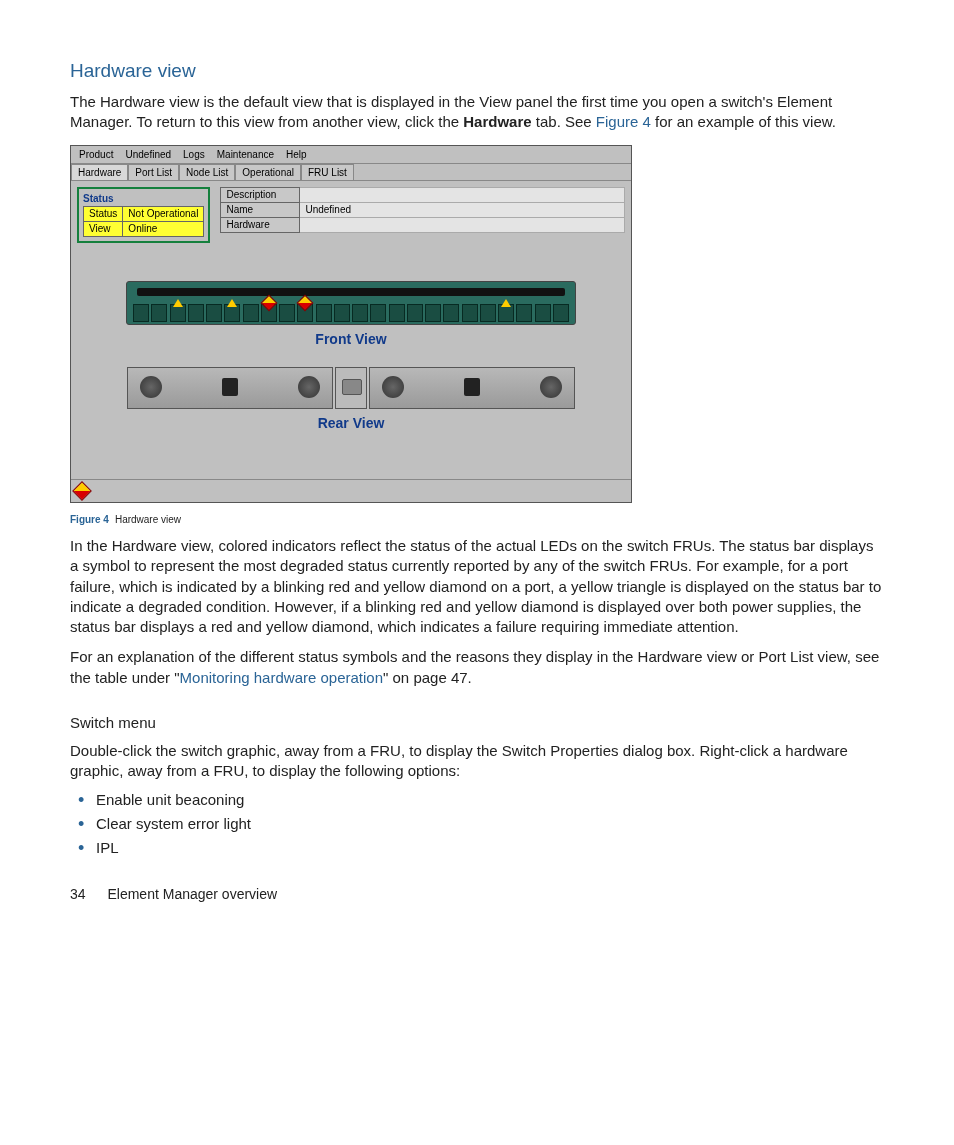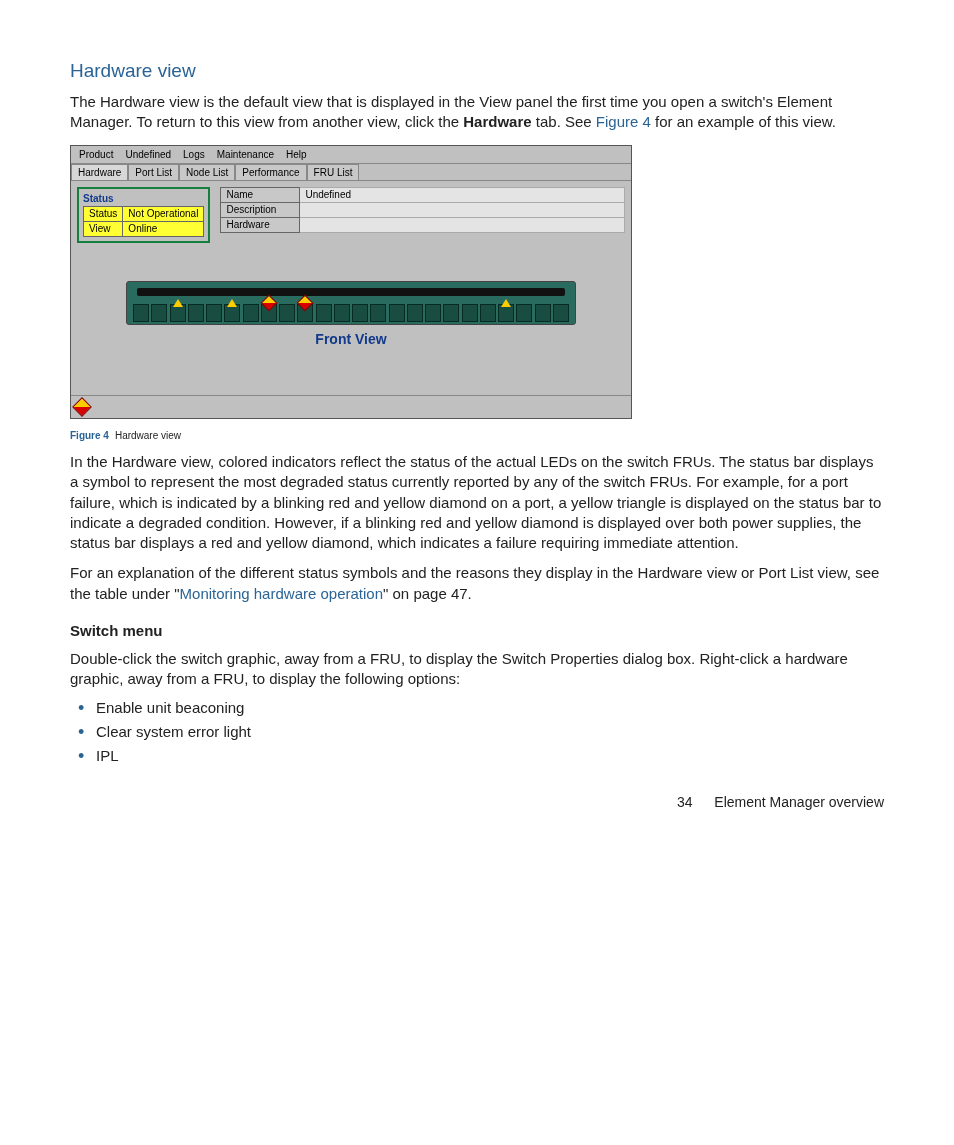--- a/index.html
+++ b/index.html
@@ -27,22 +27,22 @@
   .figure-caption {
     margin: 10px 0;
     font-size: 10px;
   }
   .figure-label {
     color: #2a6496;
     font-weight: bold;
     margin-right: 6px;
   }
   .sub-heading {
-    font-weight: bold;
-    margin-top: 18px;
+    font-weight: normal;
+    margin-top: 26px;
     margin-bottom: 8px;
     font-size: 15px;
   }
   ul.bullets {
     list-style: none;
     padding-left: 26px;
     margin: 10px 0;
   }
   ul.bullets li {
     position: relative;
@@ -52,21 +52,20 @@
     content: "•";
     color: #2a6496;
     position: absolute;
     left: -18px;
     font-size: 18px;
     line-height: 1;
   }
   .footer {
     margin-top: 30px;
     font-size: 14px;
-    text-align: right;
   }
   .page-no { margin-right: 18px; }
 
   
   .app-window {
     border: 1px solid #555;
     background: #c0c0c0;
     width: 560px;
     margin: 12px 0 4px 0;
     font-family: Arial, sans-serif;
@@ -267,21 +266,21 @@
     <span>Product</span>
     <span>Undefined</span>
     <span>Logs</span>
     <span>Maintenance</span>
     <span>Help</span>
   </div>
   <div class="tabbar">
     <div class="tab active">Hardware</div>
     <div class="tab">Port List</div>
     <div class="tab">Node List</div>
-    <div class="tab">Performance</div>
+    <div class="tab">Operational</div>
     <div class="tab">FRU List</div>
   </div>
   <div class="panel">
     <div class="top-row">
       <div class="status-box">
         <div class="box-title">Status</div>
         <table class="mini">
           <tbody>
               <tr class="yellow-row">
             <td>Status</td>
@@ -291,26 +290,26 @@
             <td>View</td>
             <td>Online</td>
           </tr>
         </tbody>
           </table>
       </div>
       <div style="flex:1">
         <table class="mini info-table" style="width:100%">
           <tbody>
               <tr>
+            <td class="label">Description</td>
+            <td class="val"></td>
+          </tr>
+          <tr>
             <td class="label">Name</td>
             <td class="val">Undefined</td>
-          </tr>
-          <tr>
-            <td class="label">Description</td>
-            <td class="val"></td>
           </tr>
           <tr>
             <td class="label">Hardware</td>
             <td class="val"></td>
           </tr>
         </tbody>
           </table>
       </div>
     </div>
 
@@ -350,20 +349,38 @@
               <span class="tri"></span>
             </div>
           <div class="port"></div>
           <div class="port"></div>
           <div class="port"></div>
         </div>
       </div>
       <div class="view-label">Front View</div>
     </div>
 
+    <div class="device-view" style="margin-top:20px">
+      <div class="device-bar" style="background:none;border:none;height:42px;width:448px;padding:0">
+        <div class="rear-row">
+          <div class="rear-module">
+            <div class="fan" style="left:12px"></div>
+            <div class="psu-plug"></div>
+            <div class="fan" style="right:12px"></div>
+          </div>
+          <div class="center-conn"></div>
+          <div class="rear-module">
+            <div class="fan" style="left:12px"></div>
+            <div class="psu-plug"></div>
+            <div class="fan" style="right:12px"></div>
+          </div>
+        </div>
+      </div>
+      <div class="view-label">Rear View</div>
+    </div>
     <div style="height:40px"></div>
   </div>
   <div class="statusbar">
     <div class="status-icon"></div>
   </div>
 </div>
 
 <p class="figure-caption">
   <span class="figure-label">Figure 4</span><span>Hardware view</span>
 </p>

